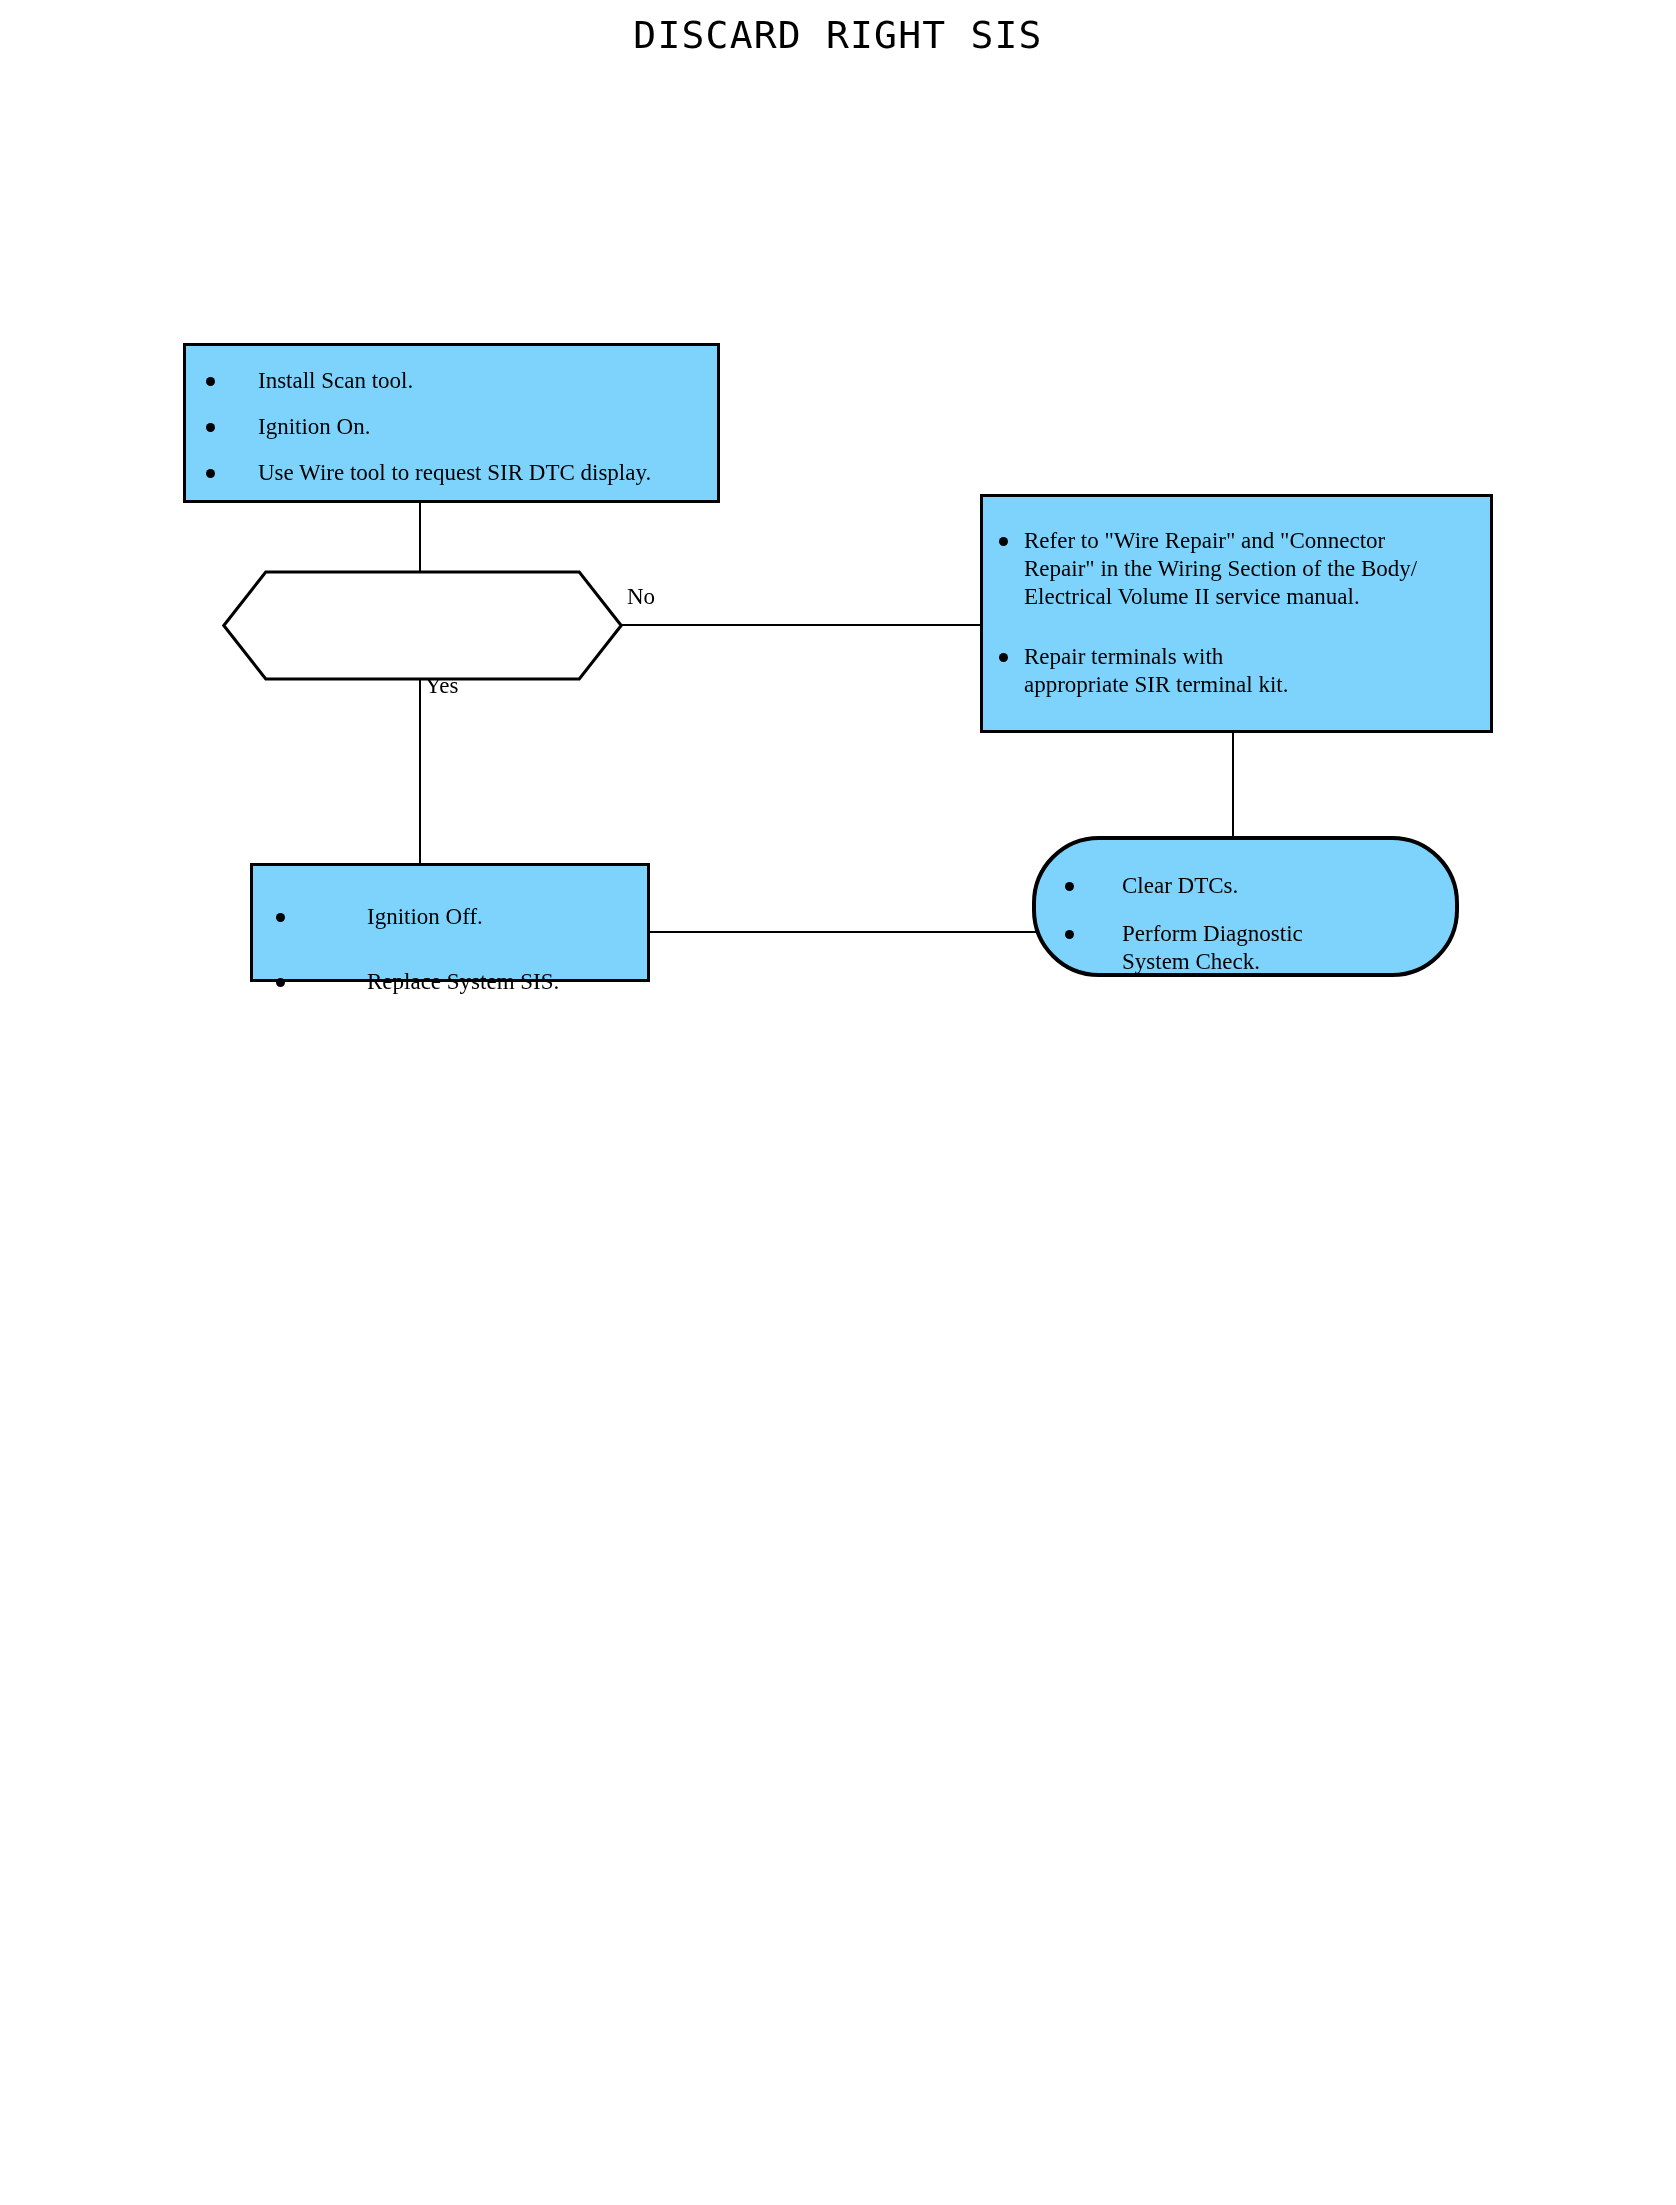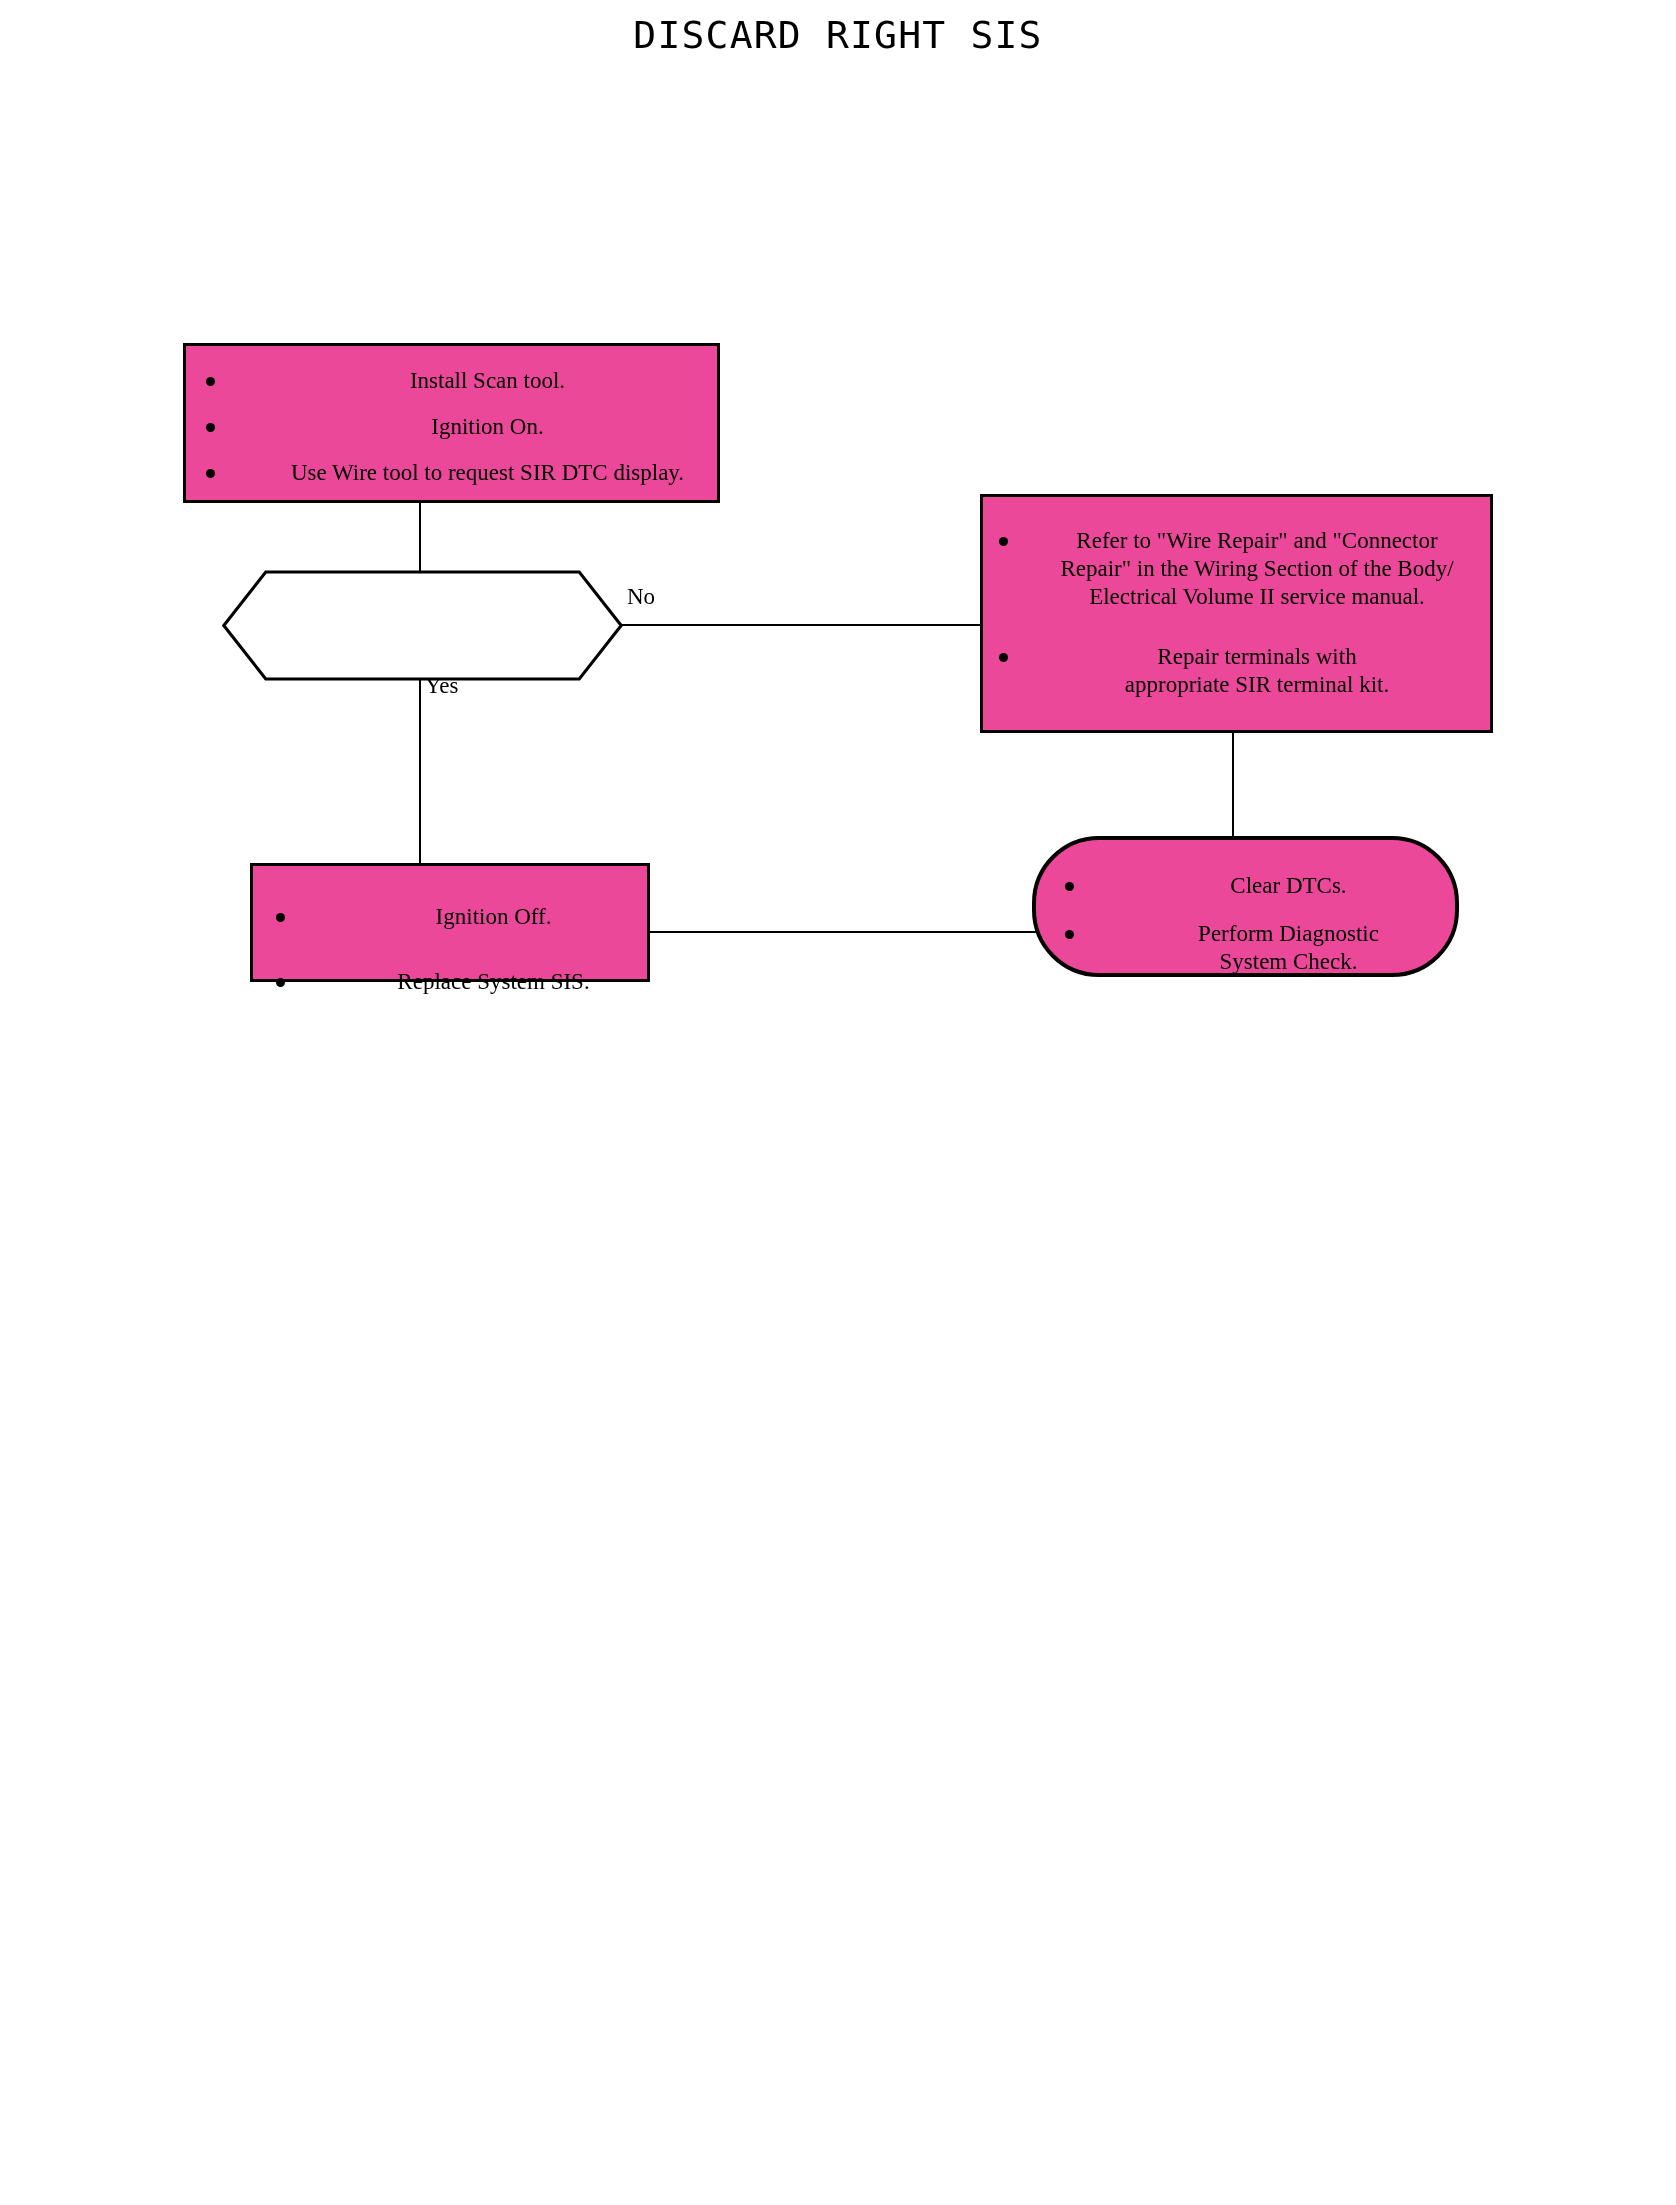--- a/index.html
+++ b/index.html
@@ -30,22 +30,21 @@
     font-size: 38px;
     font-weight: 400;
     letter-spacing: 1.2px;
     white-space: pre;
   }
 
   
   .node {
     position: absolute;
     box-sizing: border-box;
-    background: #ec4899;
-    text-align: center;
+    background: #7dd3fc;
   }
   .rect-node {
     border: 3px solid #000000;
   }
   .round-node {
     border: 4.3px solid #000000;
     border-radius: 67px;
   }
 
   .bullet-list {
@@ -79,21 +78,21 @@
 
   
   #box-repair { left: 980px; top: 494px; width: 513px; height: 239px; }
   #box-repair .bullet-list { margin: 30px 0 0 0; }
   #box-repair .bullet-list li { padding-left: 41px; margin-bottom: 32px; }
   #box-repair .bullet-list li .bullet { left: 16.4px; top: 10.3px; }
 
   
   #box-replace { left: 250px; top: 863px; width: 400px; height: 119px; }
   #box-replace .bullet-list { margin: 22px 0 0 0; }
-  #box-replace .bullet-list li { padding-left: 87px; margin-bottom: 13.4px; margin-top: 37px; }
+  #box-replace .bullet-list li { padding-left: 114px; margin-bottom: 13.4px; margin-top: 37px; }
   #box-replace .bullet-list li .bullet { left: 23px; top: 10.3px; }
 
   
   #box-finish { left: 1032px; top: 836px; width: 427px; height: 141px; }
   #box-finish .bullet-list { margin: 32px 0 0 0; }
   #box-finish .bullet-list li { padding-left: 86px; margin-bottom: 19.5px; }
   #box-finish .bullet-list li .bullet { left: 28.6px; top: 10.3px; }
 
   
   #node-decision {

